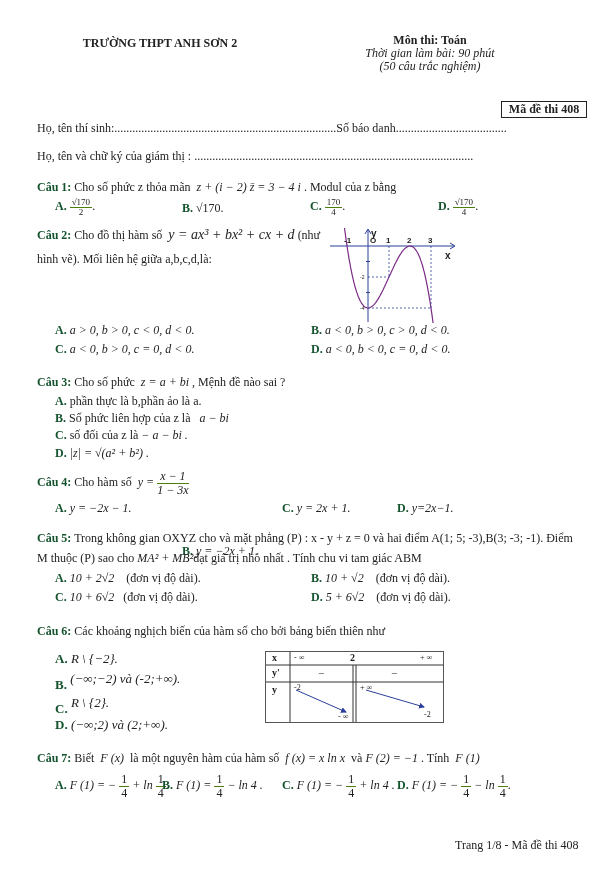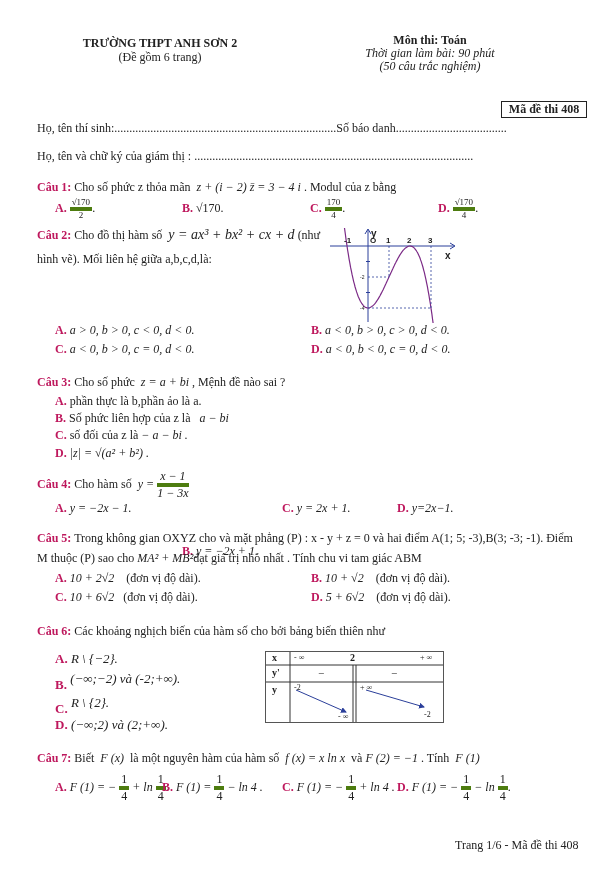--- a/index.html
+++ b/index.html
@@ -1,41 +1,40 @@
 <!DOCTYPE html>
 <html><head>
 <meta charset="utf-8">
 <style>
   html, body { margin: 0; padding: 0; background: #ffffff; }
   body { width: 616px; height: 875px; position: relative; overflow: hidden;
          font-family: "Liberation Serif", "DejaVu Serif", serif; color: #222; font-size: 12px; }
   .abs { position: absolute; }
-  .lbl { color: #be185d; font-weight: bold; }
+  .lbl { color: #14532d; font-weight: bold; }
   .hdr-left { left: 40px; top: 36px; width: 240px; text-align: center; line-height: 14px; font-size: 12px; }
   .hdr-left .school { font-weight: bold; }
   .hdr-right { left: 285px; top: 34px; width: 290px; text-align: center; line-height: 13px; font-size: 12px; }
   .hdr-right .t1 { font-weight: bold; }
   .hdr-right .t2 { font-weight: bold; }
   .hdr-right .it { font-style: italic; }
   .code-box { left: 501px; top: 101px; width: 84px; height: 15px; border: 1px solid #222; text-align: center;
               font-weight: bold; font-size: 12px; line-height: 15px; }
   .line { font-size: 12px; line-height: 14px; white-space: nowrap; }
   .m { font-family: "Liberation Serif", serif; font-style: italic; }
   .frac { display: inline-block; vertical-align: middle; text-align: center; font-size: 9px; line-height: 9px; }
-  .frac .num { display: block; border-bottom: 4px solid #4d7c0f; padding: 0 2px; }
+  .frac .num { display: block; border-bottom: 1px solid #4d7c0f; padding: 0 2px; }
   .frac .den { display: block; }
   .frac-big { font-size: 12px; line-height: 13px; }
   svg text { font-family: "Liberation Sans", sans-serif; }
 </style>
 </head>
 <body>
 
 <div class="abs hdr-left">
   <div class="school">TRƯỜNG THPT ANH SƠN 2</div>
-  <div>(Đề gồm 6 trang)</div>
 </div>
 <div class="abs hdr-right">
   <div class="t2">Môn thi: Toán</div>
   <div class="it">Thời gian làm bài: 90 phút</div>
   <div class="it">(50 câu trắc nghiệm)</div>
 </div>
 <div class="abs code-box">Mã đề thi 408</div>
 
 <div class="abs line" style="left:37px; top:121px;">
   <span>Họ, tên thí sinh:..........................................................................</span><span>Số báo danh.....................................</span>
@@ -273,13 +272,13 @@
   <span class="m">+ ln 4 .</span>
 </div>
 <div class="abs line" style="left:397px; top:773px;">
   <span class="lbl">D.</span>
   <span class="m">F (1) = −</span>
   <span class="frac frac-big"><span class="num">1</span><span class="den">4</span></span>
   <span class="m">− ln</span>
   <span class="frac frac-big"><span class="num">1</span><span class="den">4</span></span><span>.</span>
 </div>
 
-<div class="abs line" style="left:455px; top:838px;">Trang 1/6 - Mã đề thi 408</div>
+<div class="abs line" style="left:455px; top:838px;">Trang 1/8 - Mã đề thi 408</div>
 
 </body></html>

